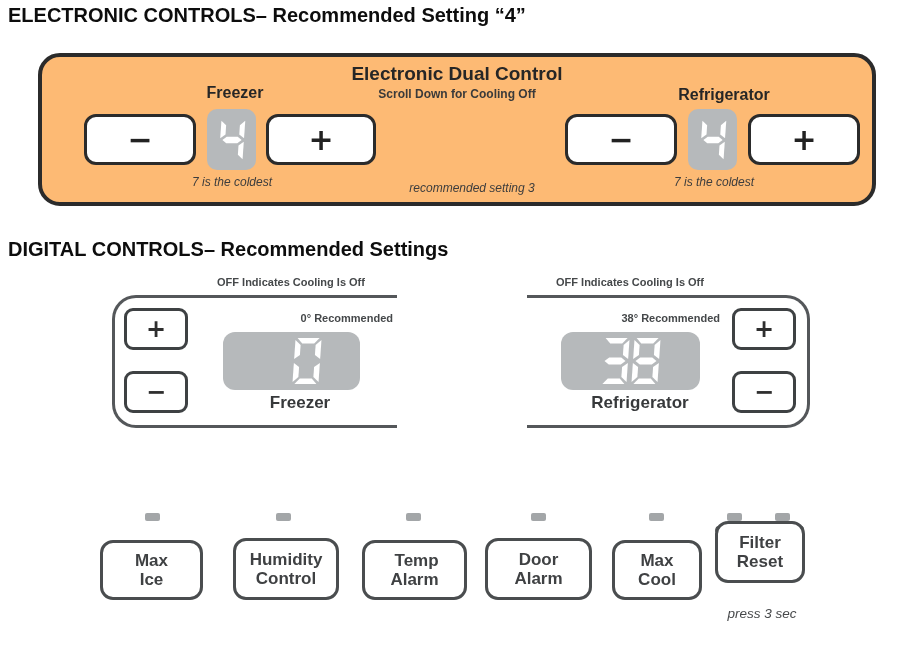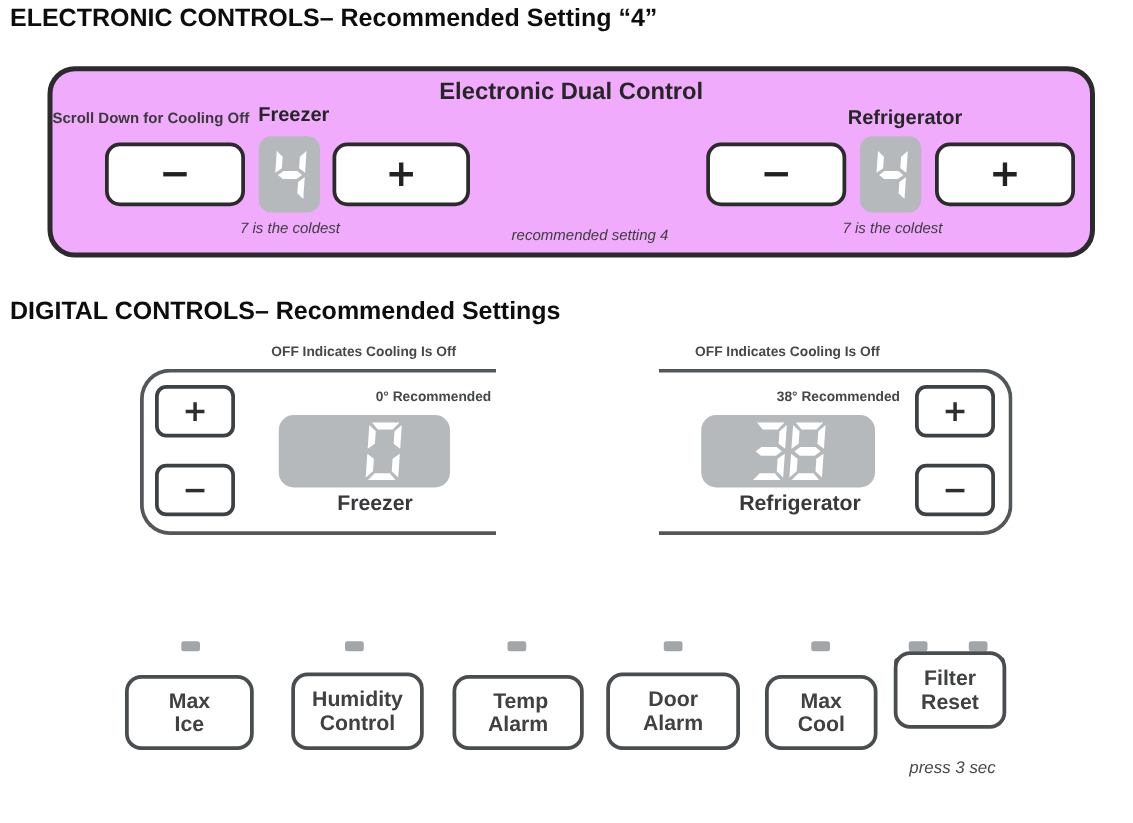--- a/index.html
+++ b/index.html
@@ -1,24 +1,24 @@
 <!DOCTYPE html>
 <html><head>
 <meta charset="utf-8">
 <style>
   html,body{margin:0;padding:0;background:#fff;}
   #page{position:relative;width:906px;height:658px;background:#fff;overflow:hidden;
         font-family:"Liberation Sans", sans-serif;color:#1a1a1a;text-decoration:underline;}
   .h{position:absolute;font-weight:bold;font-size:20px;color:#0d0d0d;white-space:nowrap;}
   
   #epanel{position:absolute;left:38px;top:53px;width:830px;height:145px;
-          border:4px solid #2b2b2b;border-radius:22px;background:#f0abfc;}
+          border:4px solid #2b2b2b;border-radius:22px;background:#fdba74;}
   .ep-title{position:absolute;left:0;right:0;top:6px;text-align:center;
             font-weight:bold;font-size:19px;color:#262626;}
-  .ep-sub{position:absolute;left:0;right:0;top:30px;
+  .ep-sub{position:absolute;left:0;right:0;top:30px;text-align:center;
           font-weight:bold;font-size:12px;color:#3a3a3a;}
   .zone-label{position:absolute;font-weight:bold;font-size:16px;color:#262626;text-align:center;width:130px;}
   .ctl-btn{position:absolute;height:51px;background:#fff;border:3.5px solid #2b2b2b;border-radius:12px;
            display:flex;align-items:center;justify-content:center;
            font-family:"DejaVu Sans", sans-serif;font-weight:bold;font-size:30px;color:#222;cursor:pointer;}
   .seg-box{position:absolute;background:#b6b9bb;border-radius:10px;
            display:flex;align-items:center;justify-content:center;}
   .sevenseg{display:flex;gap:3px;transform:skewX(-4deg);}
   .note{position:absolute;font-style:italic;font-size:12px;color:#3d3d3d;text-align:center;}
   
@@ -78,21 +78,21 @@
             <polygon points="1,3 6.5,8 6.5,18 1,22" fill="#ffffff"></polygon>
             <polygon points="3.5,24 8,20.5 20,20.5 24.5,24 20,27.5 8,27.5" fill="#ffffff"></polygon>
             <polygon points="27,3 27,22 21.5,18 21.5,8" fill="#ffffff"></polygon>
             <polygon points="27,26 27,45 21.5,40 21.5,30" fill="#ffffff"></polygon>
           </svg>
         </div>
     </div>
     <button class="ctl-btn" style="left:706px;top:57px;width:112px;">+</button>
     <div class="note" style="left:592px;top:118px;width:160px;">7 is the coldest</div>
 
-    <div class="note" style="left:330px;top:124px;width:200px;">recommended setting 4</div>
+    <div class="note" style="left:330px;top:124px;width:200px;">recommended setting 3</div>
   </div>
 
   <div class="h" style="left:8px;top:238px;">DIGITAL CONTROLS– Recommended Settings</div>
 
   <div class="off-note" style="left:191px;">OFF Indicates Cooling Is Off</div>
   <div class="dpanel" id="dpanel-fz">
     <button class="d-btn" style="left:9px;top:10px;">+</button>
     <button class="d-btn" style="left:9px;top:73px;">−</button>
     <div class="rec-note" style="left:98px;top:14px;">0° Recommended</div>
     <div class="d-display" style="left:108px;top:34px;width:137px;padding-left:0;">

